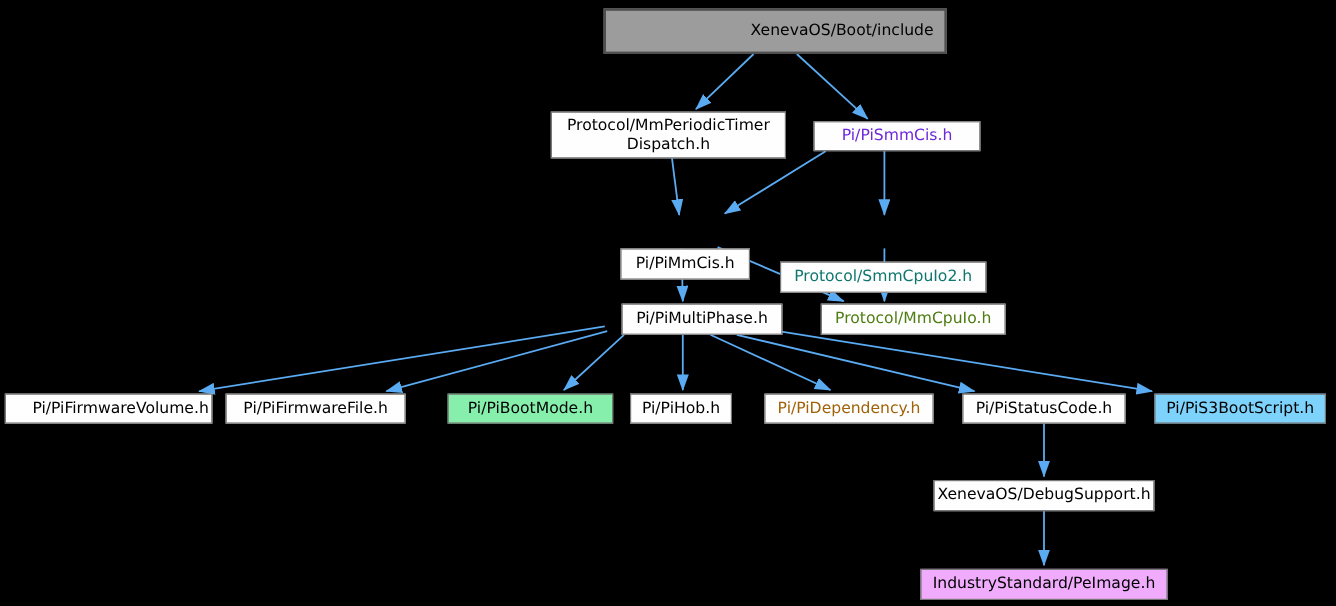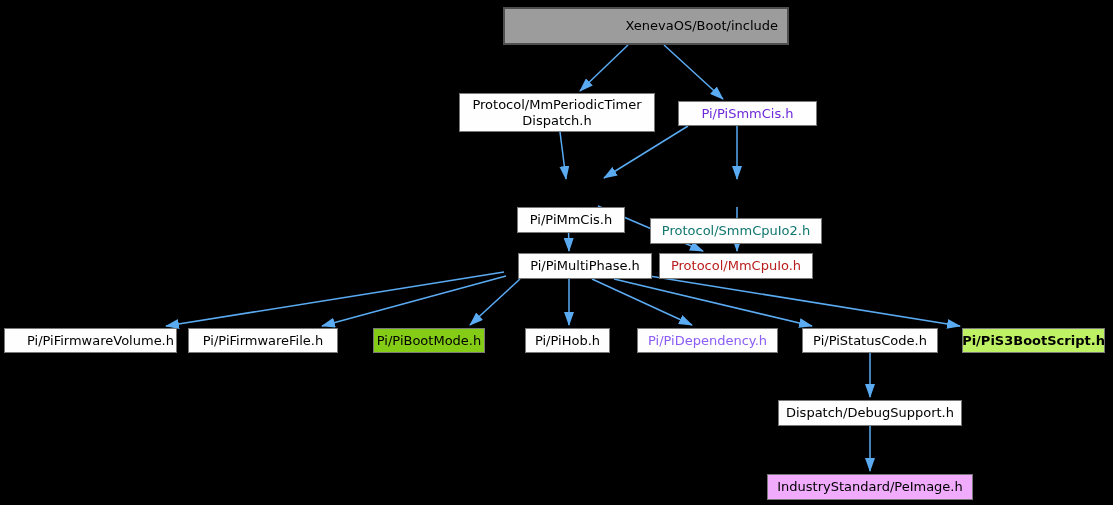--- a/index.html
+++ b/index.html
@@ -87,44 +87,44 @@
       </div>
       <div class="node" style="left: 517px; top: 181px; width: 108px; height: 26px; background: rgb(254, 254, 254); border-color: rgb(120, 120, 120); color: rgb(0, 0, 0); margin-top: 26px;">
         <div class="node-line">Pi/PiMmCis.h</div>
       </div>
       <div class="node" style="left: 650px; top: 181px; width: 172px; height: 26px; background: rgb(254, 254, 254); border-color: rgb(120, 120, 120); color: #0f766e; margin-top: 37px;">
         <div class="node-line">Protocol/SmmCpuIo2.h</div>
       </div>
       <div class="node" style="left: 503px; top: 253px; width: 134px; height: 26px; background: rgb(254, 254, 254); border-color: rgb(120, 120, 120); color: rgb(0, 0, 0); margin-left: 15px;">
         <div class="node-line">Pi/PiMultiPhase.h</div>
       </div>
-      <div class="node" style="left: 659px; top: 253px; width: 154px; height: 26px; background: rgb(254, 254, 254); border-color: rgb(120, 120, 120); color: #b91c1c;">
+      <div class="node" style="left: 684px; top: 253px; width: 154px; height: 26px; background: rgb(254, 254, 254); border-color: rgb(120, 120, 120); color: #4d7c0f;">
         <div class="node-line">Protocol/MmCpuIo.h</div>
       </div>
       <div class="node" style="left: 4px; top: 328px; width: 173px; height: 25px; background: rgb(254, 254, 254); border-color: rgb(120, 120, 120); color: rgb(0, 0, 0); padding-left: 20px;">
         <div class="node-line">Pi/PiFirmwareVolume.h</div>
       </div>
       <div class="node" style="left: 188px; top: 328px; width: 150px; height: 25px; background: rgb(254, 254, 254); border-color: rgb(120, 120, 120); color: rgb(0, 0, 0);">
         <div class="node-line">Pi/PiFirmwareFile.h</div>
       </div>
-      <div class="node" style="left: 373px; top: 328px; width: 112px; height: 25px; background: #84cc16; border-color: rgb(120, 120, 120); color: rgb(0, 0, 0);">
+      <div class="node" style="left: 373px; top: 328px; width: 138px; height: 25px; background: #86efac; border-color: rgb(120, 120, 120); color: rgb(0, 0, 0);">
         <div class="node-line">Pi/PiBootMode.h</div>
       </div>
       <div class="node" style="left: 525px; top: 328px; width: 85px; height: 25px; background: rgb(254, 254, 254); border-color: rgb(120, 120, 120); color: rgb(0, 0, 0);">
         <div class="node-line">Pi/PiHob.h</div>
       </div>
-      <div class="node" style="left: 637px; top: 328px; width: 141px; height: 25px; background: rgb(254, 254, 254); border-color: rgb(120, 120, 120); color: #8b5cf6;">
+      <div class="node" style="left: 637px; top: 328px; width: 141px; height: 25px; background: rgb(254, 254, 254); border-color: rgb(120, 120, 120); color: #a16207;">
         <div class="node-line">Pi/PiDependency.h</div>
       </div>
       <div class="node" style="left: 802px; top: 328px; width: 136px; height: 25px; background: rgb(254, 254, 254); border-color: rgb(120, 120, 120); color: rgb(0, 0, 0);">
         <div class="node-line">Pi/PiStatusCode.h</div>
       </div>
-      <div class="node" style="left: 962px; top: 328px; width: 143px; height: 25px; background: #bef264; border-color: rgb(120, 120, 120); color: rgb(0, 0, 0); font-weight: bold;">
+      <div class="node" style="left: 962px; top: 328px; width: 143px; height: 25px; background: #7dd3fc; border-color: rgb(120, 120, 120); color: rgb(0, 0, 0);">
         <div class="node-line">Pi/PiS3BootScript.h</div>
       </div>
       <div class="node" style="left: 778px; top: 400px; width: 184px; height: 26px; background: rgb(254, 254, 254); border-color: rgb(120, 120, 120); color: rgb(0, 0, 0);">
-        <div class="node-line">Dispatch/DebugSupport.h</div>
+        <div class="node-line">XenevaOS/DebugSupport.h</div>
       </div>
       <div class="node" style="left: 767px; top: 474px; width: 206px; height: 26px; background: #f0abfc; border-color: rgb(120, 120, 120); color: rgb(0, 0, 0);">
         <div class="node-line">IndustryStandard/PeImage.h</div>
       </div>
     </div>
 </div>
 
 </body></html>

